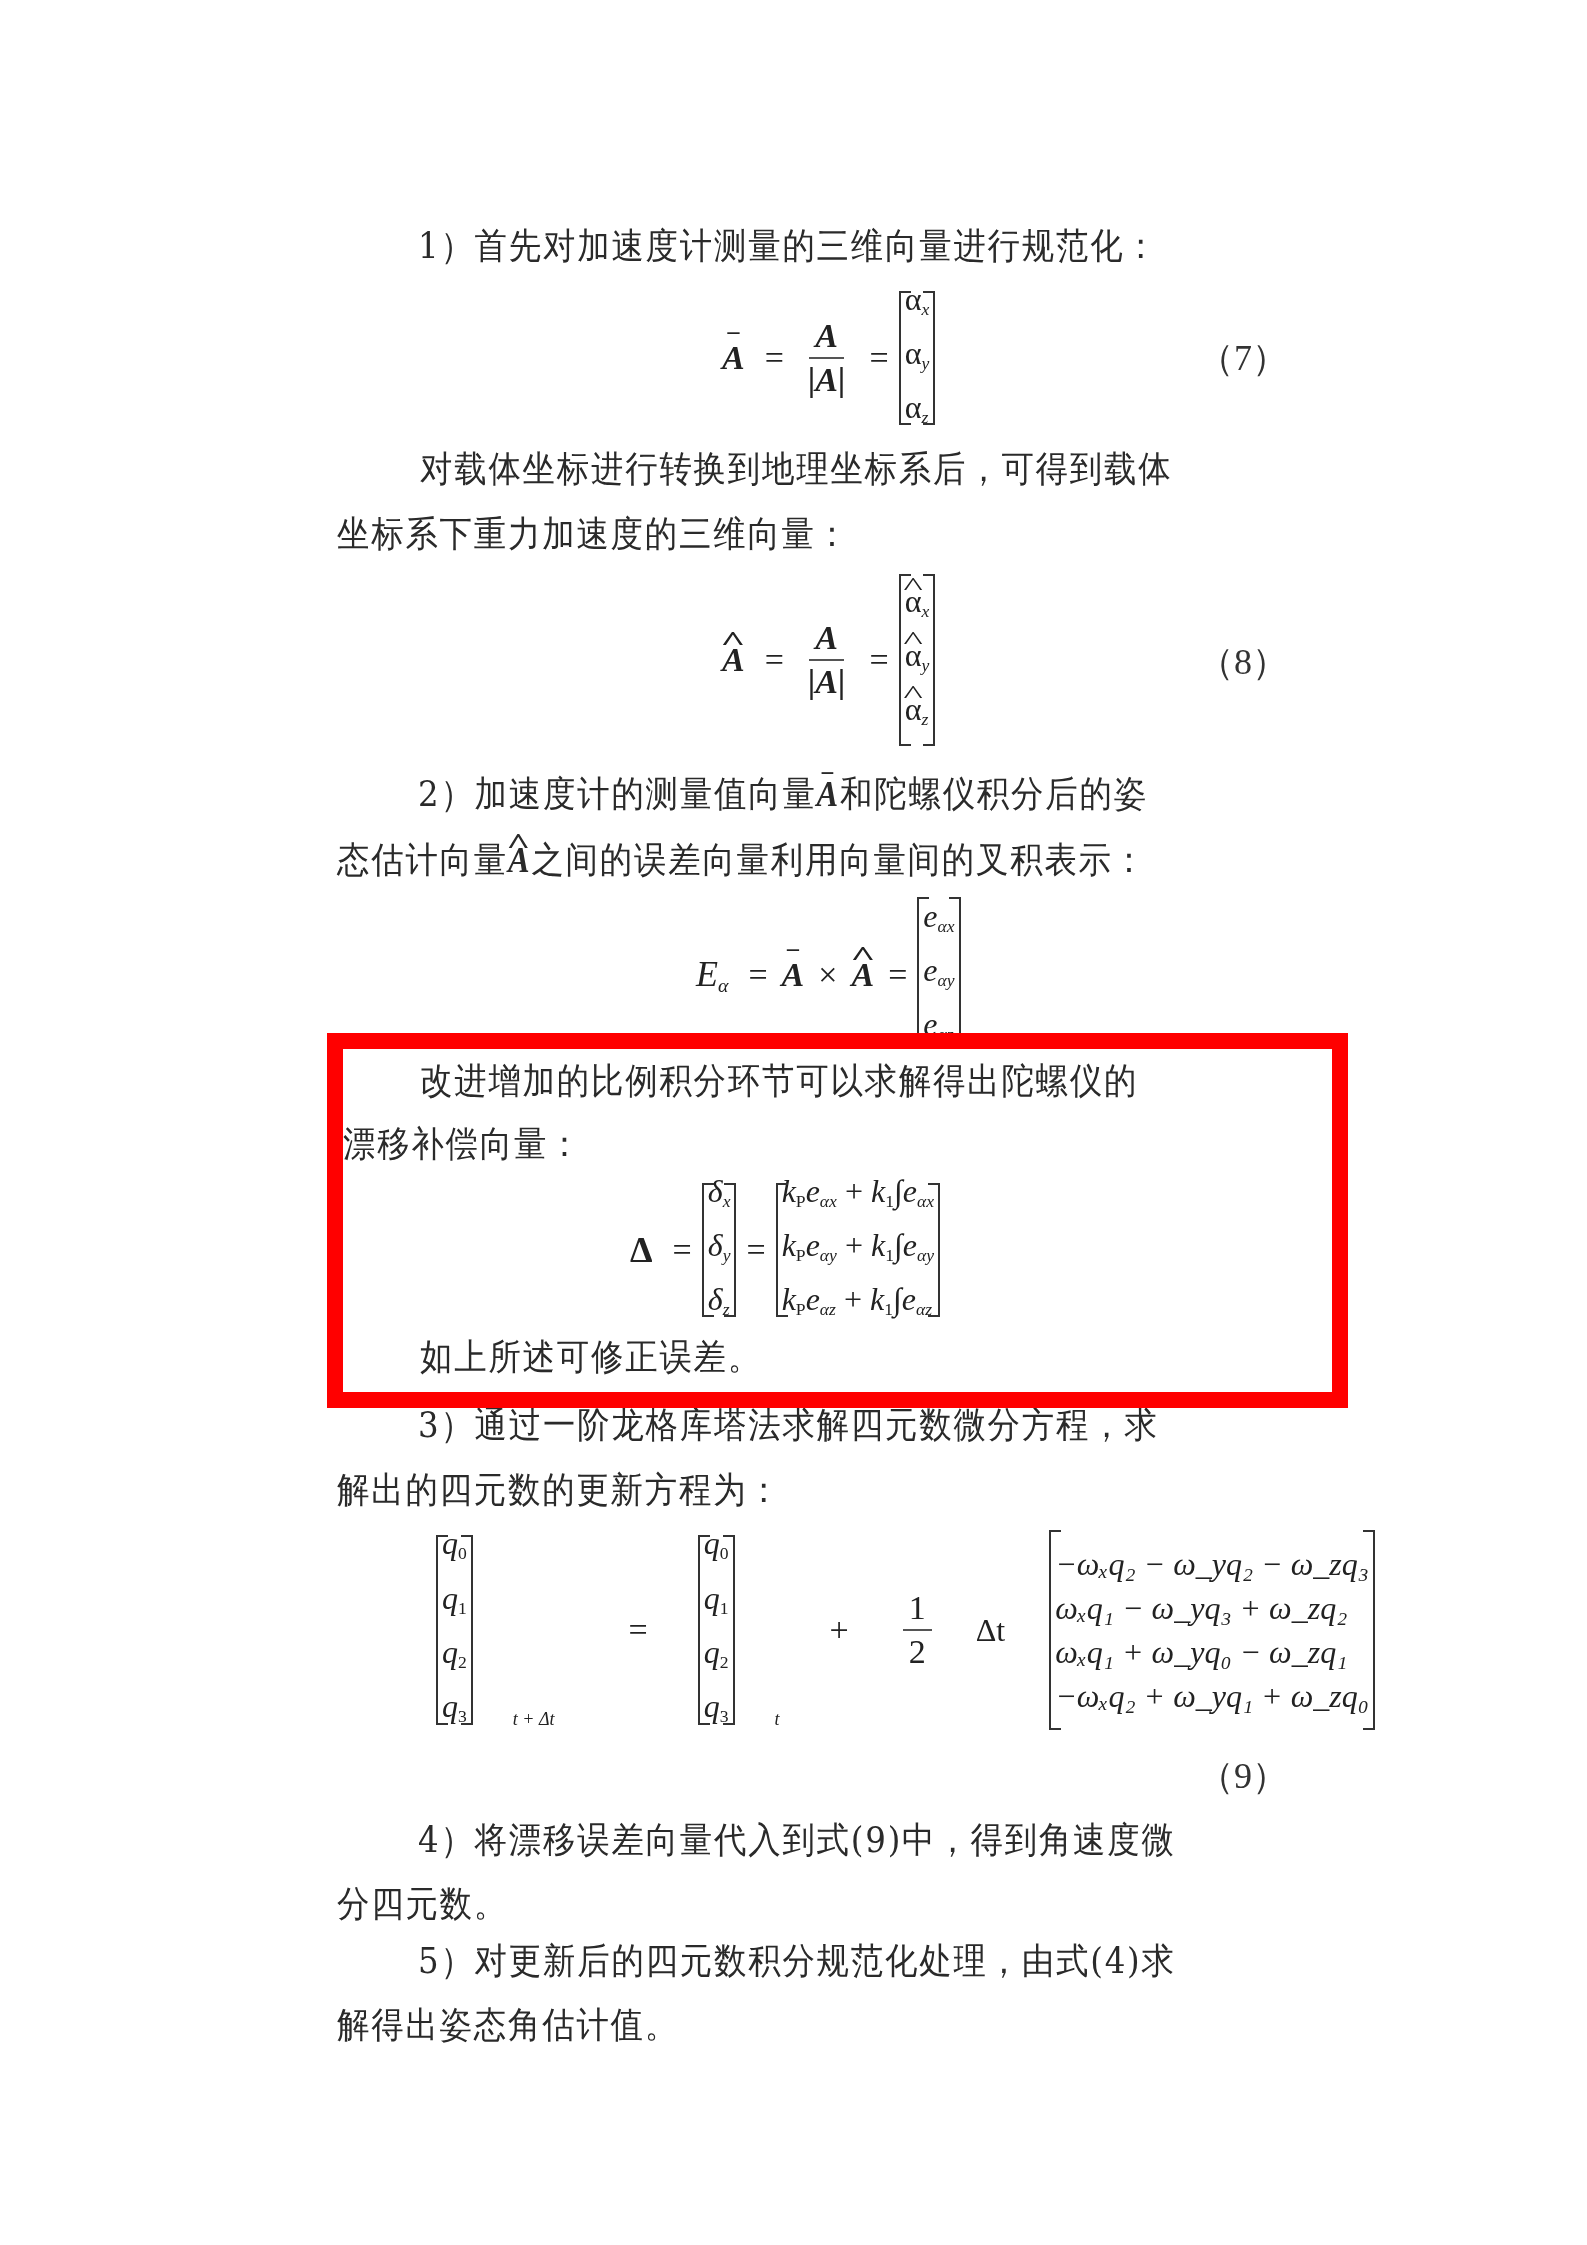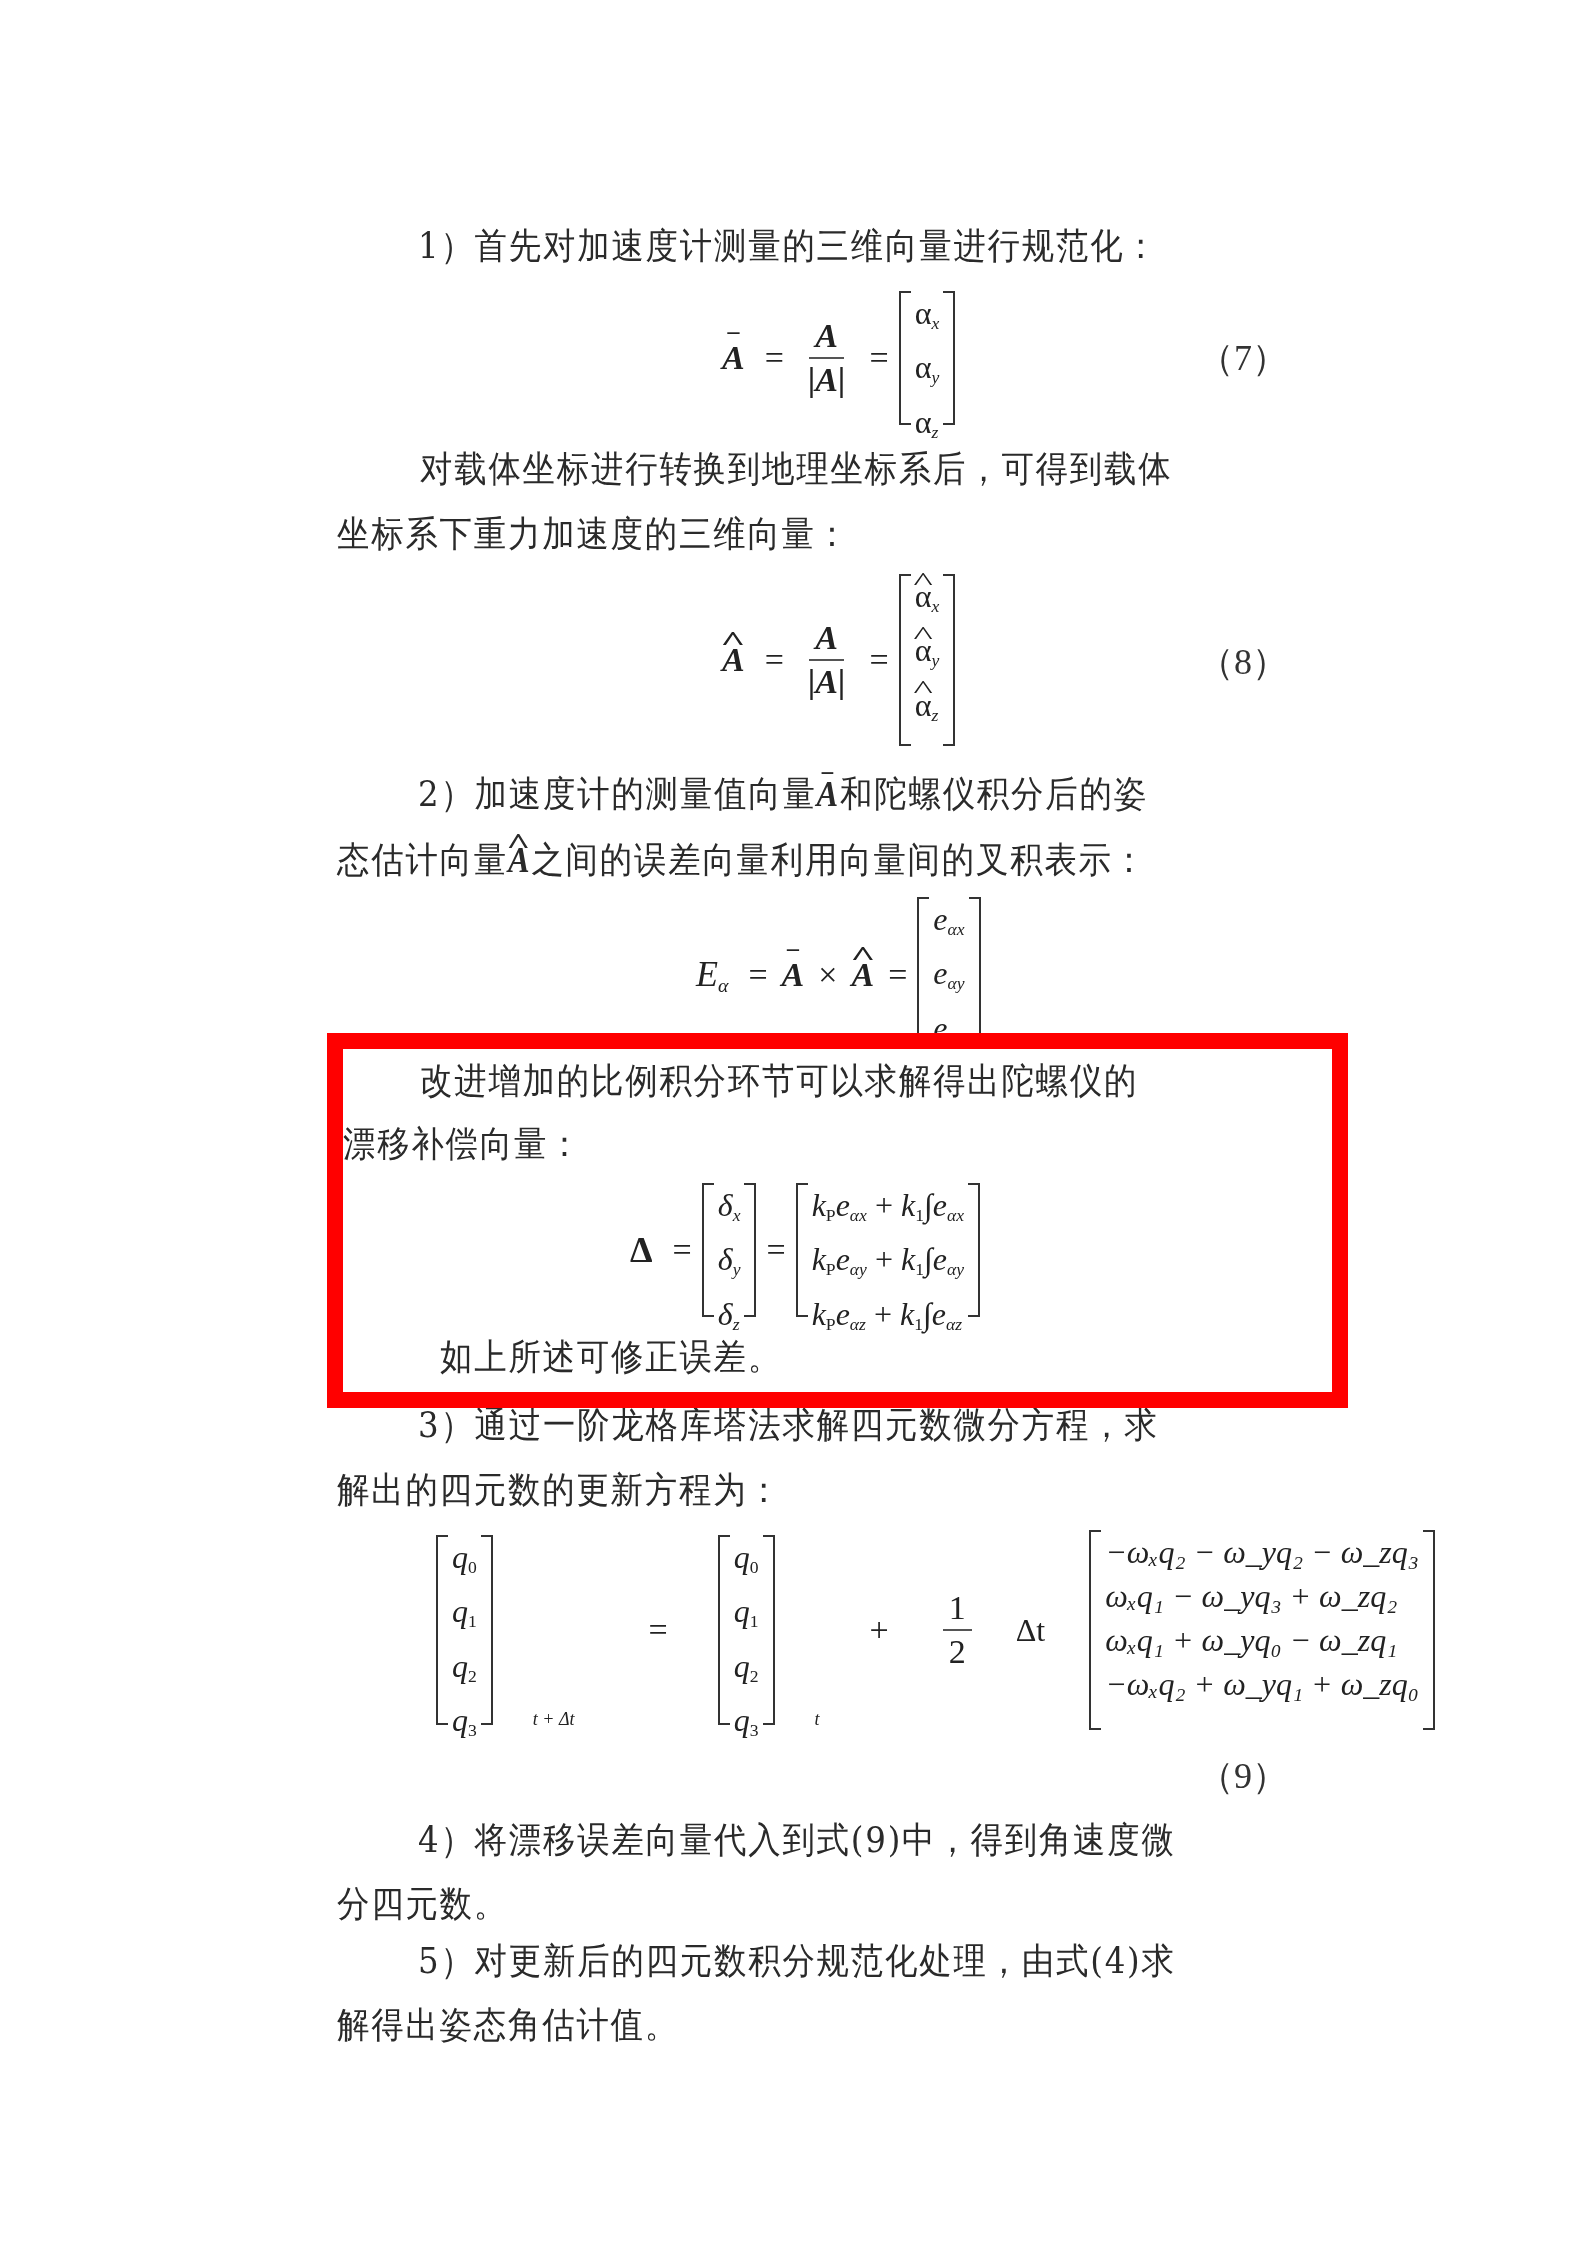--- a/index.html
+++ b/index.html
@@ -6,22 +6,22 @@
   body { width:1587px; height:2245px; position:relative; overflow:hidden;
          font-family:"DejaVu Serif","Liberation Serif",serif; color:#2a2a2a; }
   .line { position:absolute; font-size:36px; line-height:40px; white-space:nowrap;
           letter-spacing:2px; transform-origin:left center; }
   .cond { display:inline-block; transform:scaleX(0.9); transform-origin:left center; }
   .eq { position:absolute; font-family:"Liberation Serif","DejaVu Serif",serif; color:#222;
         display:flex; align-items:center; }
   .it { font-style:italic; }
   .bold { font-weight:bold; }
   .eqlabel { position:absolute; font-family:"Liberation Serif",serif; font-size:36px; color:#333; }
-  .mat { position:relative; display:flex; flex-direction:column; justify-content:flex-start;
-         border-left:2px solid #333; border-right:2px solid #333; padding:0 14px; }
+  .mat { position:relative; display:flex; flex-direction:column; justify-content:center;
+         border-left:2px solid #333; border-right:2px solid #333; padding:0 4px; }
   .mat::before, .mat::after { content:""; position:absolute; top:0; bottom:0; width:10px;
          border-top:2px solid #333; border-bottom:2px solid #333; }
   .mat::before { left:0; }
   .mat::after { right:0; }
   .cell { white-space:nowrap; font-size:32px; line-height:44px; }
   .frac { display:inline-flex; flex-direction:column; align-items:center; margin:0 14px; font-size:34px; }
   .frac .num { padding:0 6px 2px; border-bottom:2px solid #555; font-weight:bold; font-style:italic; }
   .frac .den { padding-top:2px; font-weight:bold; font-style:italic; }
   .sym { font-size:34px; margin:0 10px; }
   sub { font-size:0.55em; vertical-align:-0.3em; }
@@ -124,21 +124,21 @@
     <span class="cell it"><span>δ</span><sub>z</sub></span>
   </div>
   <span class="sym">=</span>
   <div class="mat" style="height:134px;">
     <span class="cell"><i>k</i><sub>P</sub><i>e</i><sub class="it">αx</sub> <span>+</span> <i>k</i><sub>1</sub><span>∫</span><i>e</i><sub class="it">αx</sub></span>
     <span class="cell"><i>k</i><sub>P</sub><i>e</i><sub class="it">αy</sub> <span>+</span> <i>k</i><sub>1</sub><span>∫</span><i>e</i><sub class="it">αy</sub></span>
     <span class="cell"><i>k</i><sub>P</sub><i>e</i><sub class="it">αz</sub> <span>+</span> <i>k</i><sub>1</sub><span>∫</span><i>e</i><sub class="it">αz</sub></span>
   </div>
 </div>
 
-<div class="line" style="left:420px;top:1337px;margin-left:20px;">
+<div class="line" style="left:420px;top:1337px;">
   <span class="cond">如上所述可修正误差。</span>
 </div>
 
 <div class="line" style="left:418px;top:1405px;">
   <span class="cond">3）通过一阶龙格库塔法求解四元数微分方程，求</span>
 </div>
 <div class="line" style="left:337px;top:1470px;">
   <span class="cond">解出的四元数的更新方程为：</span>
 </div>
 

